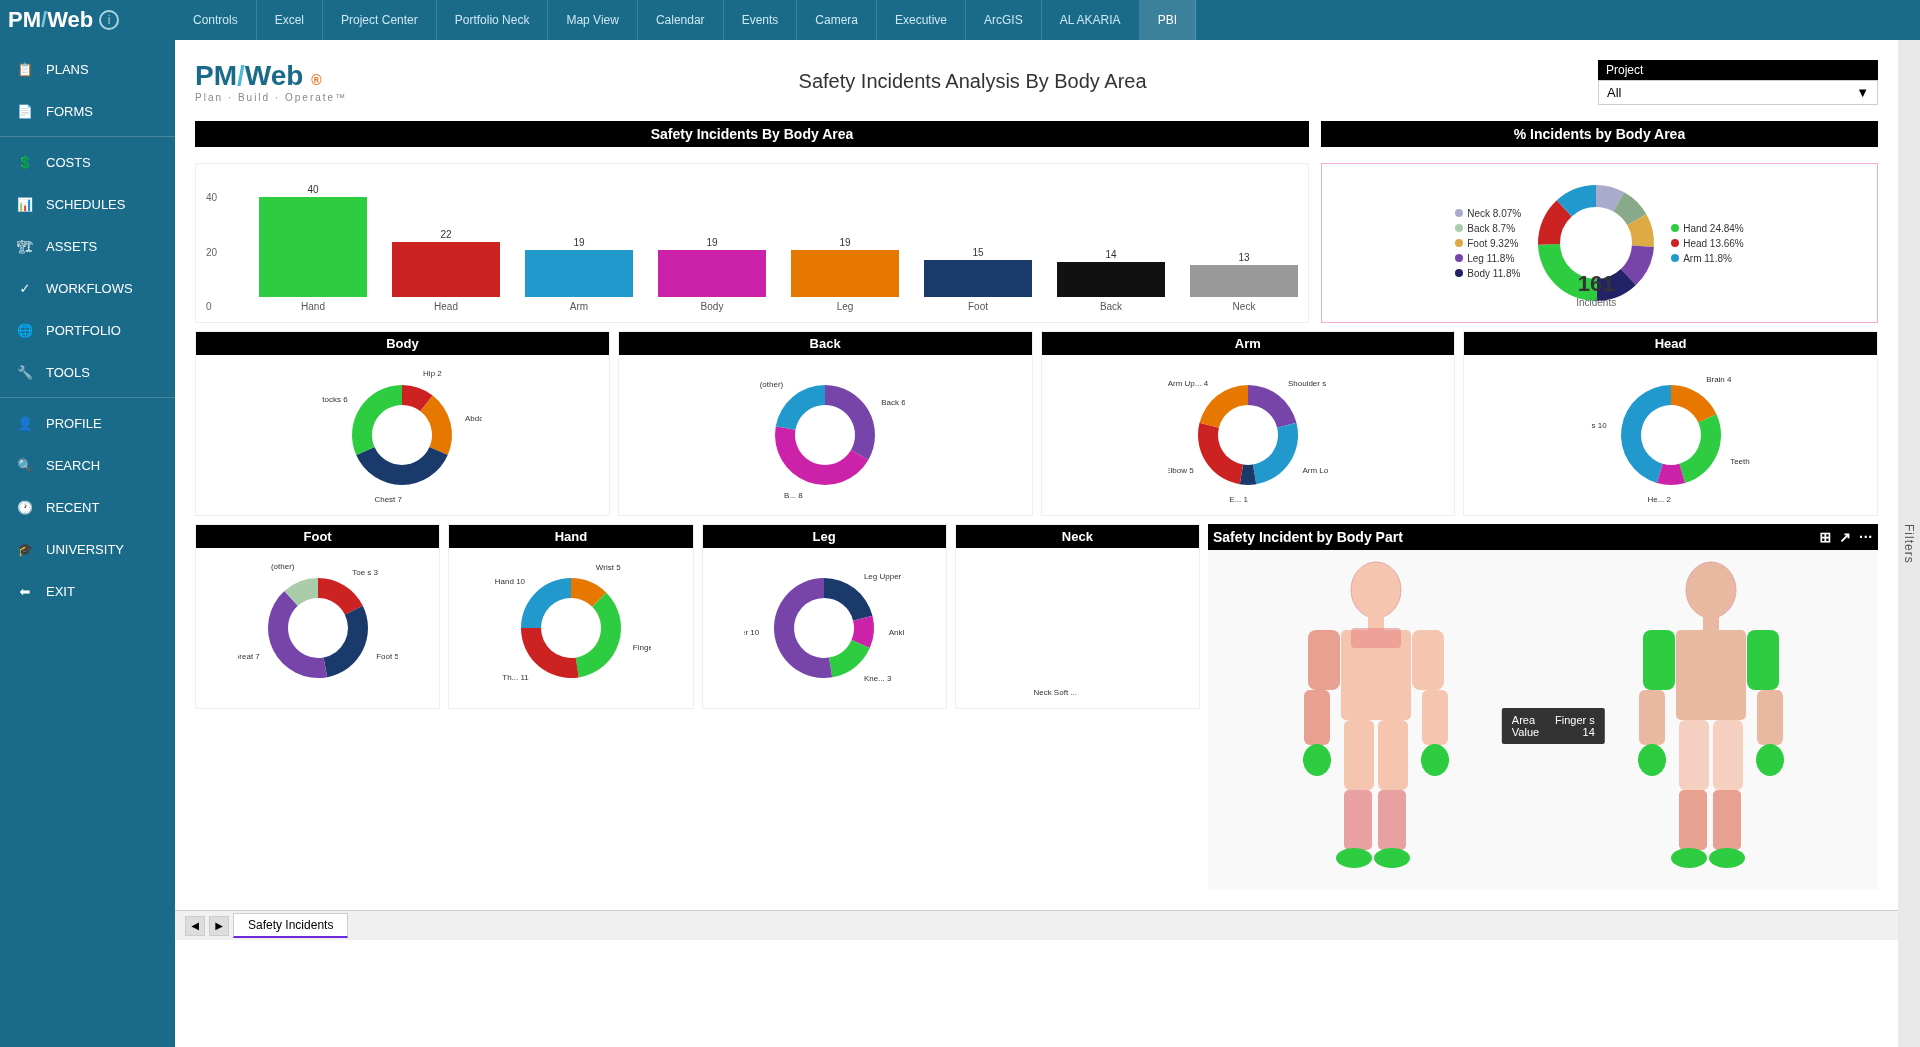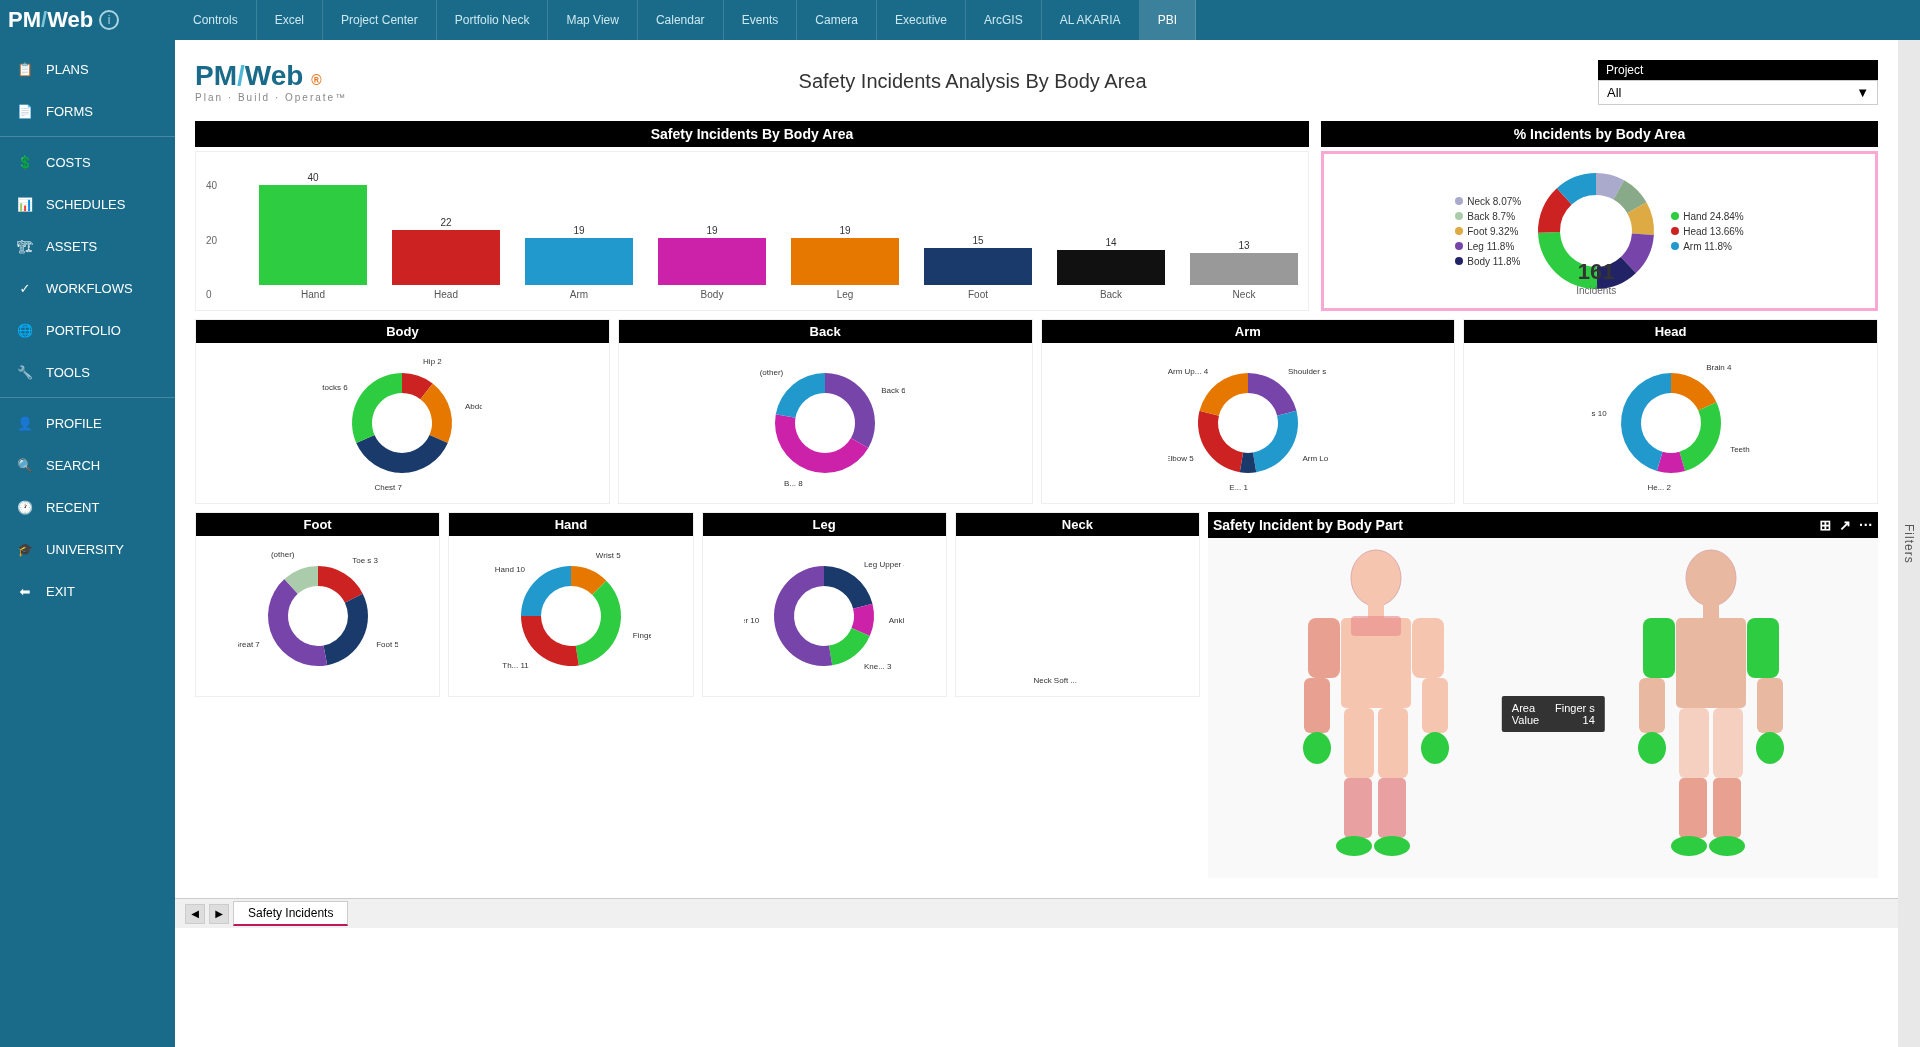--- a/index.html
+++ b/index.html
@@ -165,21 +165,21 @@
     }
 
     
     .section-header {
       background: black;
       color: white;
       text-align: center;
       font-size: 14px;
       font-weight: bold;
       padding: 5px;
-      margin-bottom: 4px;
+      margin-bottom: 16px;
     }
     .bar-chart-container {
       flex: 2;
     }
     .bar-chart {
       background: white;
       border: 1px solid #eee;
       padding: 10px;
       height: 160px;
       position: relative;
@@ -234,21 +234,21 @@
       justify-content: center;
       position: relative;
     }
 
     
     .percent-chart-container {
       flex: 1;
     }
     .percent-chart-area {
       background: white;
-      border: 3px solid #f9a8d4;
+      border: 1px solid #f9a8d4;
       padding: 10px;
       height: 160px;
       display: flex;
       align-items: center;
       justify-content: center;
       gap: 10px;
       flex-wrap: wrap;
     }
     .legend-left {
       display: flex;
@@ -321,21 +321,21 @@
     }
     .bottom-tab {
       background: white;
       border: 1px solid #ccc;
       padding: 4px 14px;
       font-size: 12px;
       cursor: pointer;
     }
     .bottom-tab.active {
       background: white;
-      border-bottom: 2px solid #be185d;
+      border-bottom: 2px solid #6d28d9;
     }
     .bottom-nav-arrow {
       background: #ddd;
       border: 1px solid #ccc;
       width: 20px; height: 20px;
       display: flex; align-items: center; justify-content: center;
       cursor: pointer;
       font-size: 10px;
     }
 

